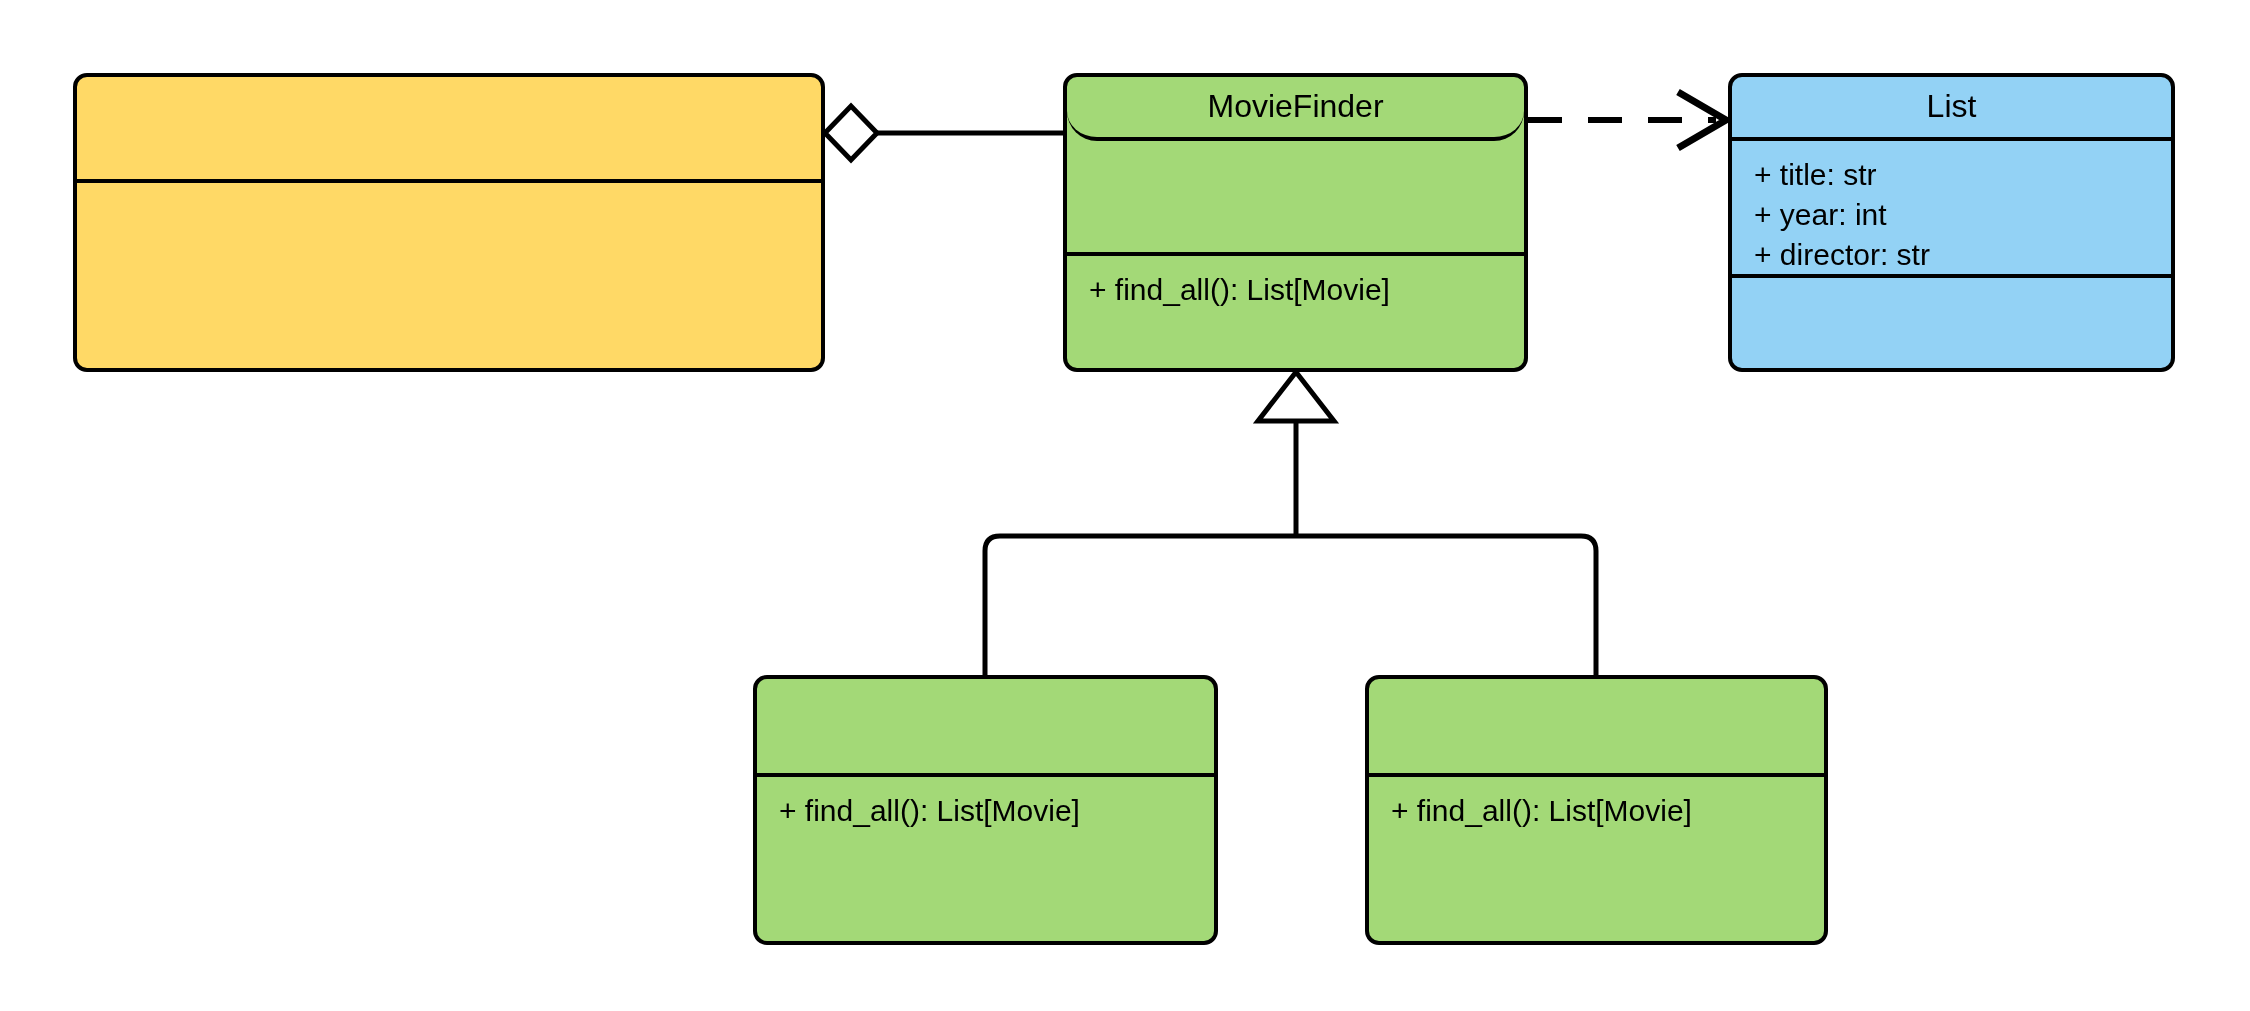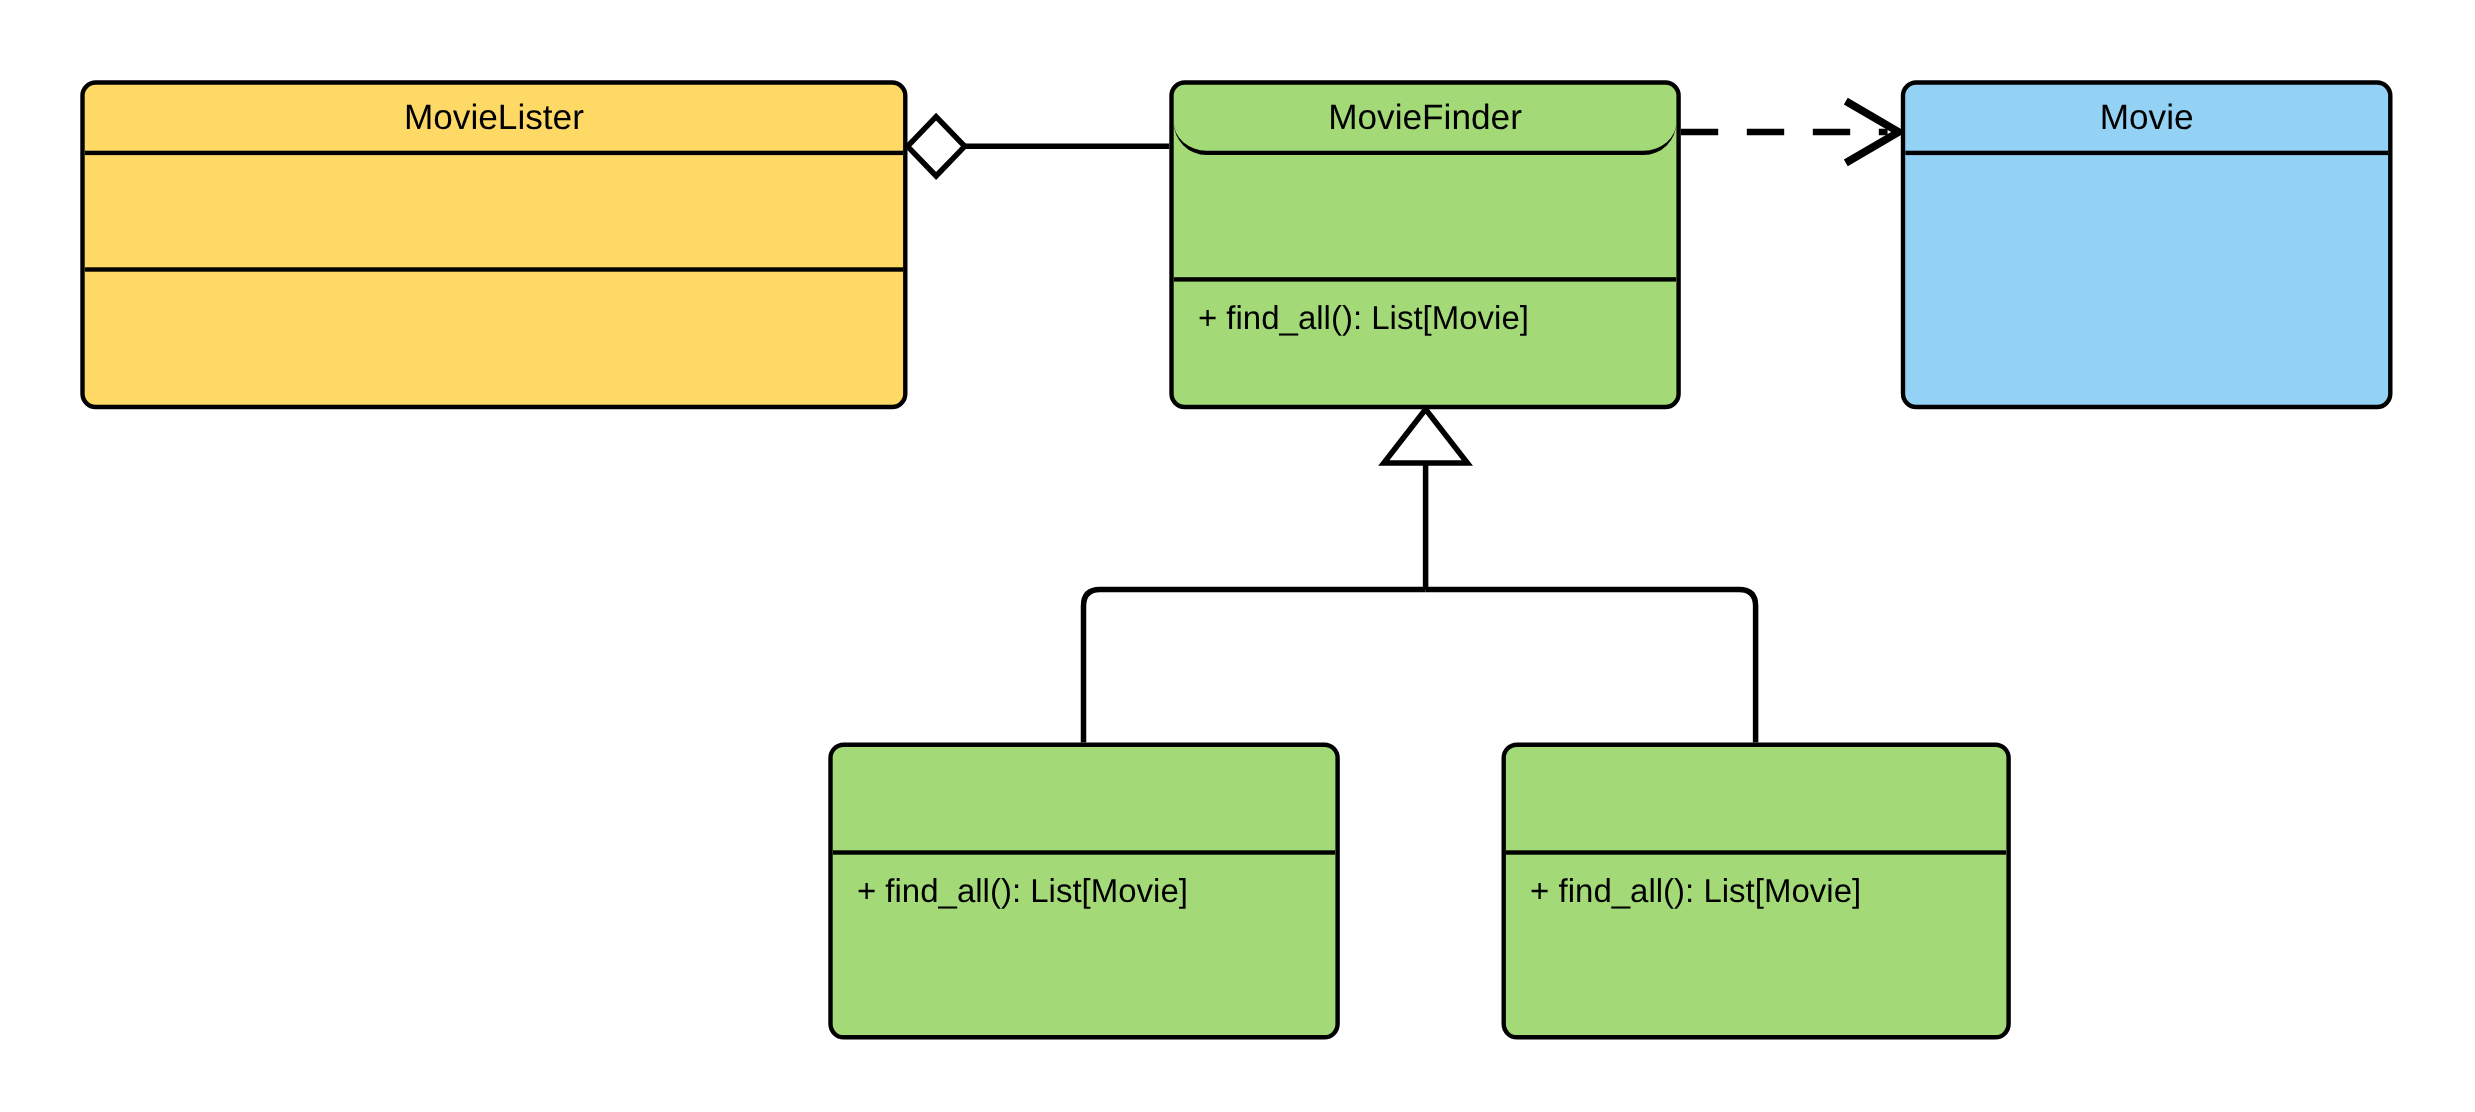--- a/index.html
+++ b/index.html
@@ -121,32 +121,34 @@
       <line x1="1296" y1="420" x2="1296" y2="536" stroke="#000000" stroke-width="5"></line>
 
       <path d="M 985 675 L 985 551 Q 985 536 1000 536 L 1296 536" fill="none" stroke="#000000" stroke-width="5"></path>
       <path d="M 1596 675 L 1596 551 Q 1596 536 1581 536 L 1296 536" fill="none" stroke="#000000" stroke-width="5"></path>
 
       <polygon points="1296,372 1258,421 1334,421" fill="#ffffff" stroke="#000000" stroke-width="5" stroke-linejoin="miter"></polygon>
     </g>
   </svg>
 
   <div class="uml-class" id="node-movielister">
-    <div class="uml-name">MovieLister</div>
     <div class="uml-compartment uml-attrs uml-empty"></div>
   </div>
 
   <div class="uml-class" id="node-moviefinder">
     <div class="uml-name">MovieFinder</div>
     <div class="uml-compartment uml-attrs uml-empty"></div>
     <div class="uml-compartment uml-methods">+ find_all(): List[Movie]</div>
   </div>
 
   <div class="uml-class" id="node-movie">
-    <div class="uml-name">Movie</div>
+    <div class="uml-name">List</div>
+    <div class="uml-compartment uml-attrs">+ title: str
++ year: int
++ director: str</div>
     <div class="uml-compartment uml-methods uml-empty"></div>
   </div>
 
   <div class="uml-class" id="node-csvmoviefinder">
     <div class="uml-compartment uml-attrs uml-empty"></div>
     <div class="uml-compartment uml-methods">+ find_all(): List[Movie]</div>
   </div>
 
   <div class="uml-class" id="node-sqlitemoviefinder">
     <div class="uml-compartment uml-attrs uml-empty"></div>

